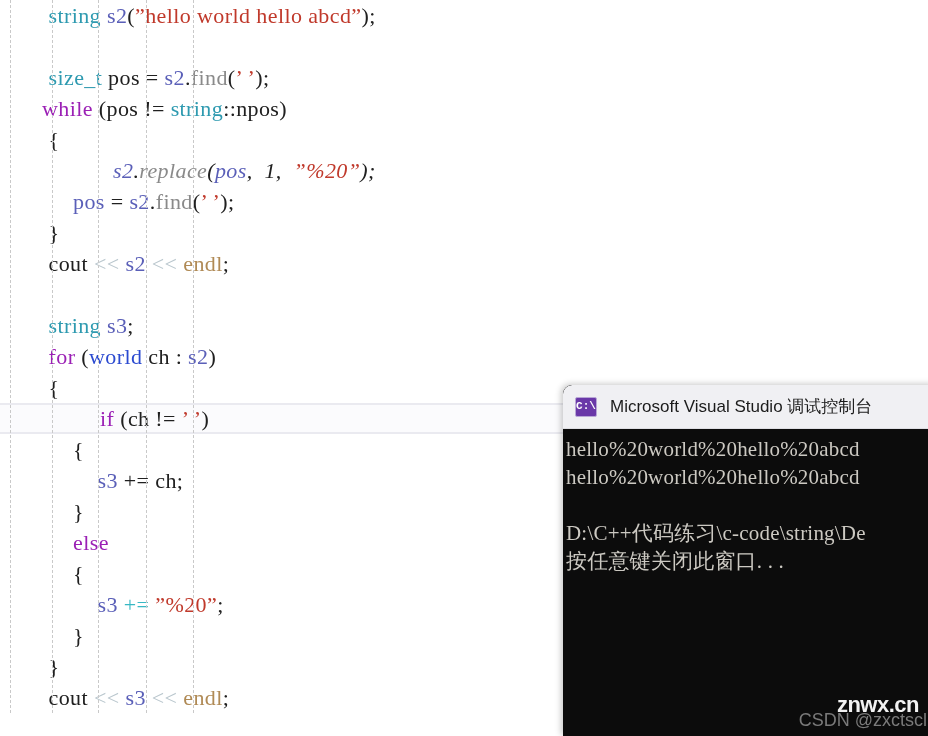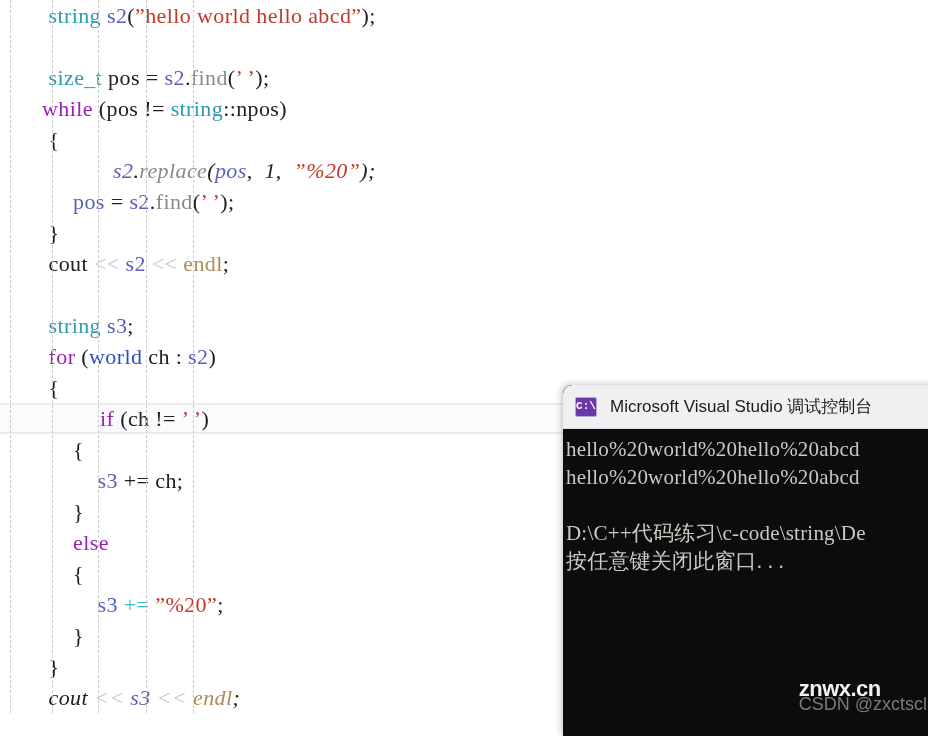--- a/index.html
+++ b/index.html
@@ -145,22 +145,22 @@
     color: #ccc9c2;
     white-space: pre;
     letter-spacing: 0.2px;
   }
   .console-line.spacer { height: 28px; }
 
   
   #watermark {
     position: absolute;
     right: 16px;
-    bottom: 24px;
-    text-align: left;
+    bottom: 8px;
+    text-align: right;
     pointer-events: none;
   }
   #watermark-main {
     font-family: "Liberation Sans", "DejaVu Sans", sans-serif;
     font-size: 22px;
     font-weight: bold;
     color: #f2f2f2;
     letter-spacing: -0.5px;
     line-height: 22px;
   }
@@ -195,21 +195,21 @@
         <div class="code-line"><span style="padding-left: 48.5px;"><span class="t-plain">{</span></span></div>
         <div class="code-line current"><span style="padding-left: 73px;"><span class="t-kw">if</span><span class="t-plain"> (ch != </span><span class="t-str">’ ’</span><span class="t-plain">)</span></span></div>
         <div class="code-line"><span style="padding-left: 73px;"><span class="t-plain">{</span></span></div>
         <div class="code-line"><span style="padding-left: 97.5px;"><span class="t-var">s3</span><span class="t-plain"> += ch;</span></span></div>
         <div class="code-line"><span style="padding-left: 73px;"><span class="t-plain">}</span></span></div>
         <div class="code-line"><span style="padding-left: 73px;"><span class="t-kw">else</span></span></div>
         <div class="code-line"><span style="padding-left: 73px;"><span class="t-plain">{</span></span></div>
         <div class="code-line"><span style="padding-left: 97.5px;"><span class="t-var">s3</span><span class="t-plain"> </span><span class="t-op2">+=</span><span class="t-plain"> </span><span class="t-str">”%20”</span><span class="t-plain">;</span></span></div>
         <div class="code-line"><span style="padding-left: 73px;"><span class="t-plain">}</span></span></div>
         <div class="code-line"><span style="padding-left: 48.5px;"><span class="t-plain">}</span></span></div>
-        <div class="code-line"><span style="padding-left: 48.5px; font-style: italic;"><span class="t-plain">cout </span><span class="t-op">&lt;&lt;</span><span class="t-plain"> </span><span class="t-var">s3</span><span class="t-plain"> </span><span class="t-op">&lt;&lt;</span><span class="t-plain"> </span><span class="t-endl">endl</span><span class="t-plain">;</span></span></div>
+        <div class="code-line"><span style="padding-left: 48.5px;"><span class="t-plain">cout </span><span class="t-op">&lt;&lt;</span><span class="t-plain"> </span><span class="t-var">s3</span><span class="t-plain"> </span><span class="t-op">&lt;&lt;</span><span class="t-plain"> </span><span class="t-endl">endl</span><span class="t-plain">;</span></span></div>
       </div>
   <div class="guide" style="left: 10px; height: 713px;"></div>
       <div class="guide" style="left: 52px; height: 713px;"></div>
       <div class="guide" style="left: 98px; height: 713px;"></div>
       <div class="guide" style="left: 146px; height: 713px;"></div>
       <div class="guide" style="left: 193px; height: 713px;"></div>
     </div>
 
   <div id="console-window">
 

